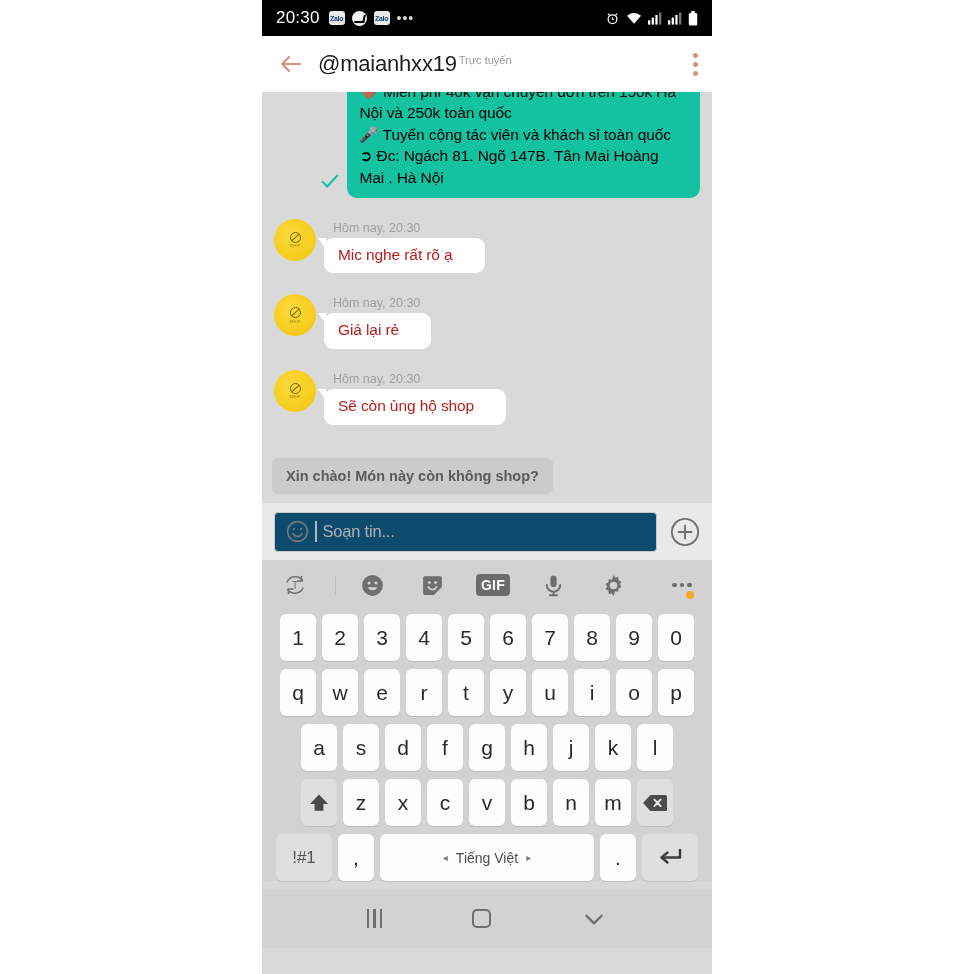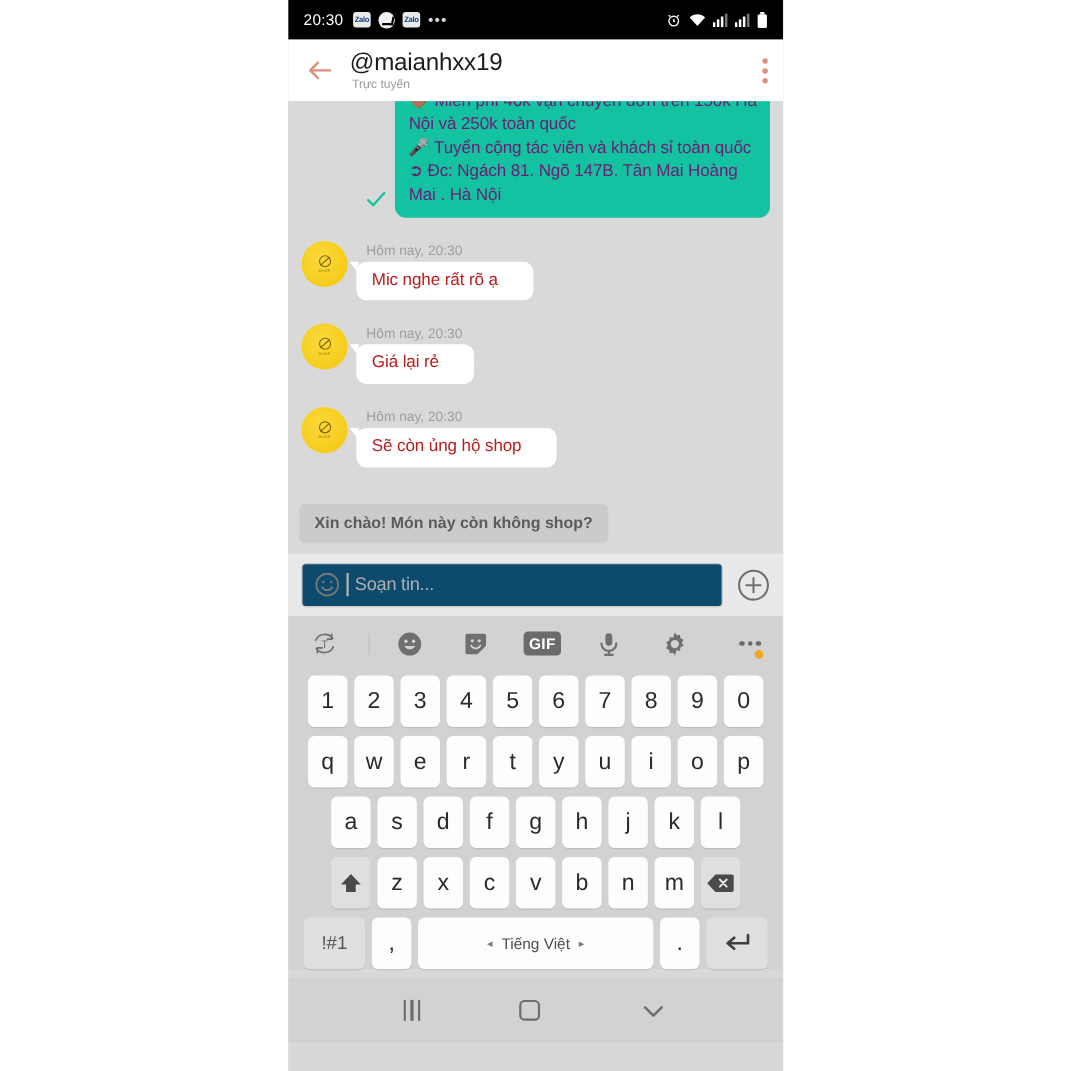--- a/index.html
+++ b/index.html
@@ -17,21 +17,21 @@
     overflow: hidden;
   }
 
   
   .statusbar {
     height: 36px; background: #000;
     display: flex; align-items: center;
     padding: 0 14px;
     color: #fff;
   }
-  .sb-time { font-size: 14px; letter-spacing: .2px; font-weight: 400; text-align: center; }
+  .sb-time { font-size: 17px; letter-spacing: .2px; font-weight: 400; text-align: center; }
   .sb-left-icons { display: flex; align-items: center; gap: 7px; margin-left: 9px; }
   .sb-right { margin-left: auto; display: flex; align-items: center; gap: 6px; }
   .zalo-ico {
     width: 16px; height: 14px; border-radius: 3px;
     background: #e9e9e9; color: #16407a;
     font-size: 7px; font-weight: bold;
     display: flex; align-items: center; justify-content: center;
     letter-spacing: -0.3px;
   }
   .msgr-ico {
@@ -48,43 +48,43 @@
   .sb-ico { display: block; }
 
   
   .header {
     height: 56px; background: #fff;
     display: flex; align-items: center;
     padding: 0 14px 0 12px;
     position: relative;
   }
   .back-arrow { width: 34px; height: 34px; flex: 0 0 34px; }
-  .titlewrap { margin-left: 10px; display: flex; flex-direction: column; justify-content: center; }
+  .titlewrap { margin-left: 10px; display: flex; flex-direction: row; justify-content: center; }
   .title {
     font-size: 22px; color: #1c1c1c; line-height: 1.05;
     letter-spacing: -0.2px;
   }
   .subtitle { font-size: 11px; color: #9b9b9b; margin-top: 2px; margin-left: 2px; }
   .kebab { margin-left: auto; display: flex; flex-direction: column; gap: 4px; align-items: center; }
   .kebab i { display: block; width: 5px; height: 5px; border-radius: 50%; background: #e08f78; }
 
   
   .chat {
     background: #d9d9d9;
     height: 411px;
     position: relative;
     padding: 0 12px;
     overflow: hidden;
   }
   .out-row { display: flex; align-items: flex-end; justify-content: flex-end; padding-top: 0; }
   .check { width: 22px; margin-right: 6px; margin-bottom: 6px; flex: 0 0 22px; }
   .bubble-out {
-    background: #12c2a0; color: #701a75;
+    background: #12c2a0; color: #000000;
     border-radius: 10px;
-    padding: 6px 12px 10px 12px;
+    padding: 6px 24px 10px 12px;
     max-width: 382px;
     font-size: 15.5px; line-height: 1.38;
     margin-top: -17px;
     letter-spacing: -0.1px;
   }
   .bubble-out .ln { white-space: nowrap; }
 
   .in-group { display: flex; align-items: flex-start; margin-top: 21px; }
   .avatar {
     width: 42px; height: 42px; flex: 0 0 42px; border-radius: 50%;

